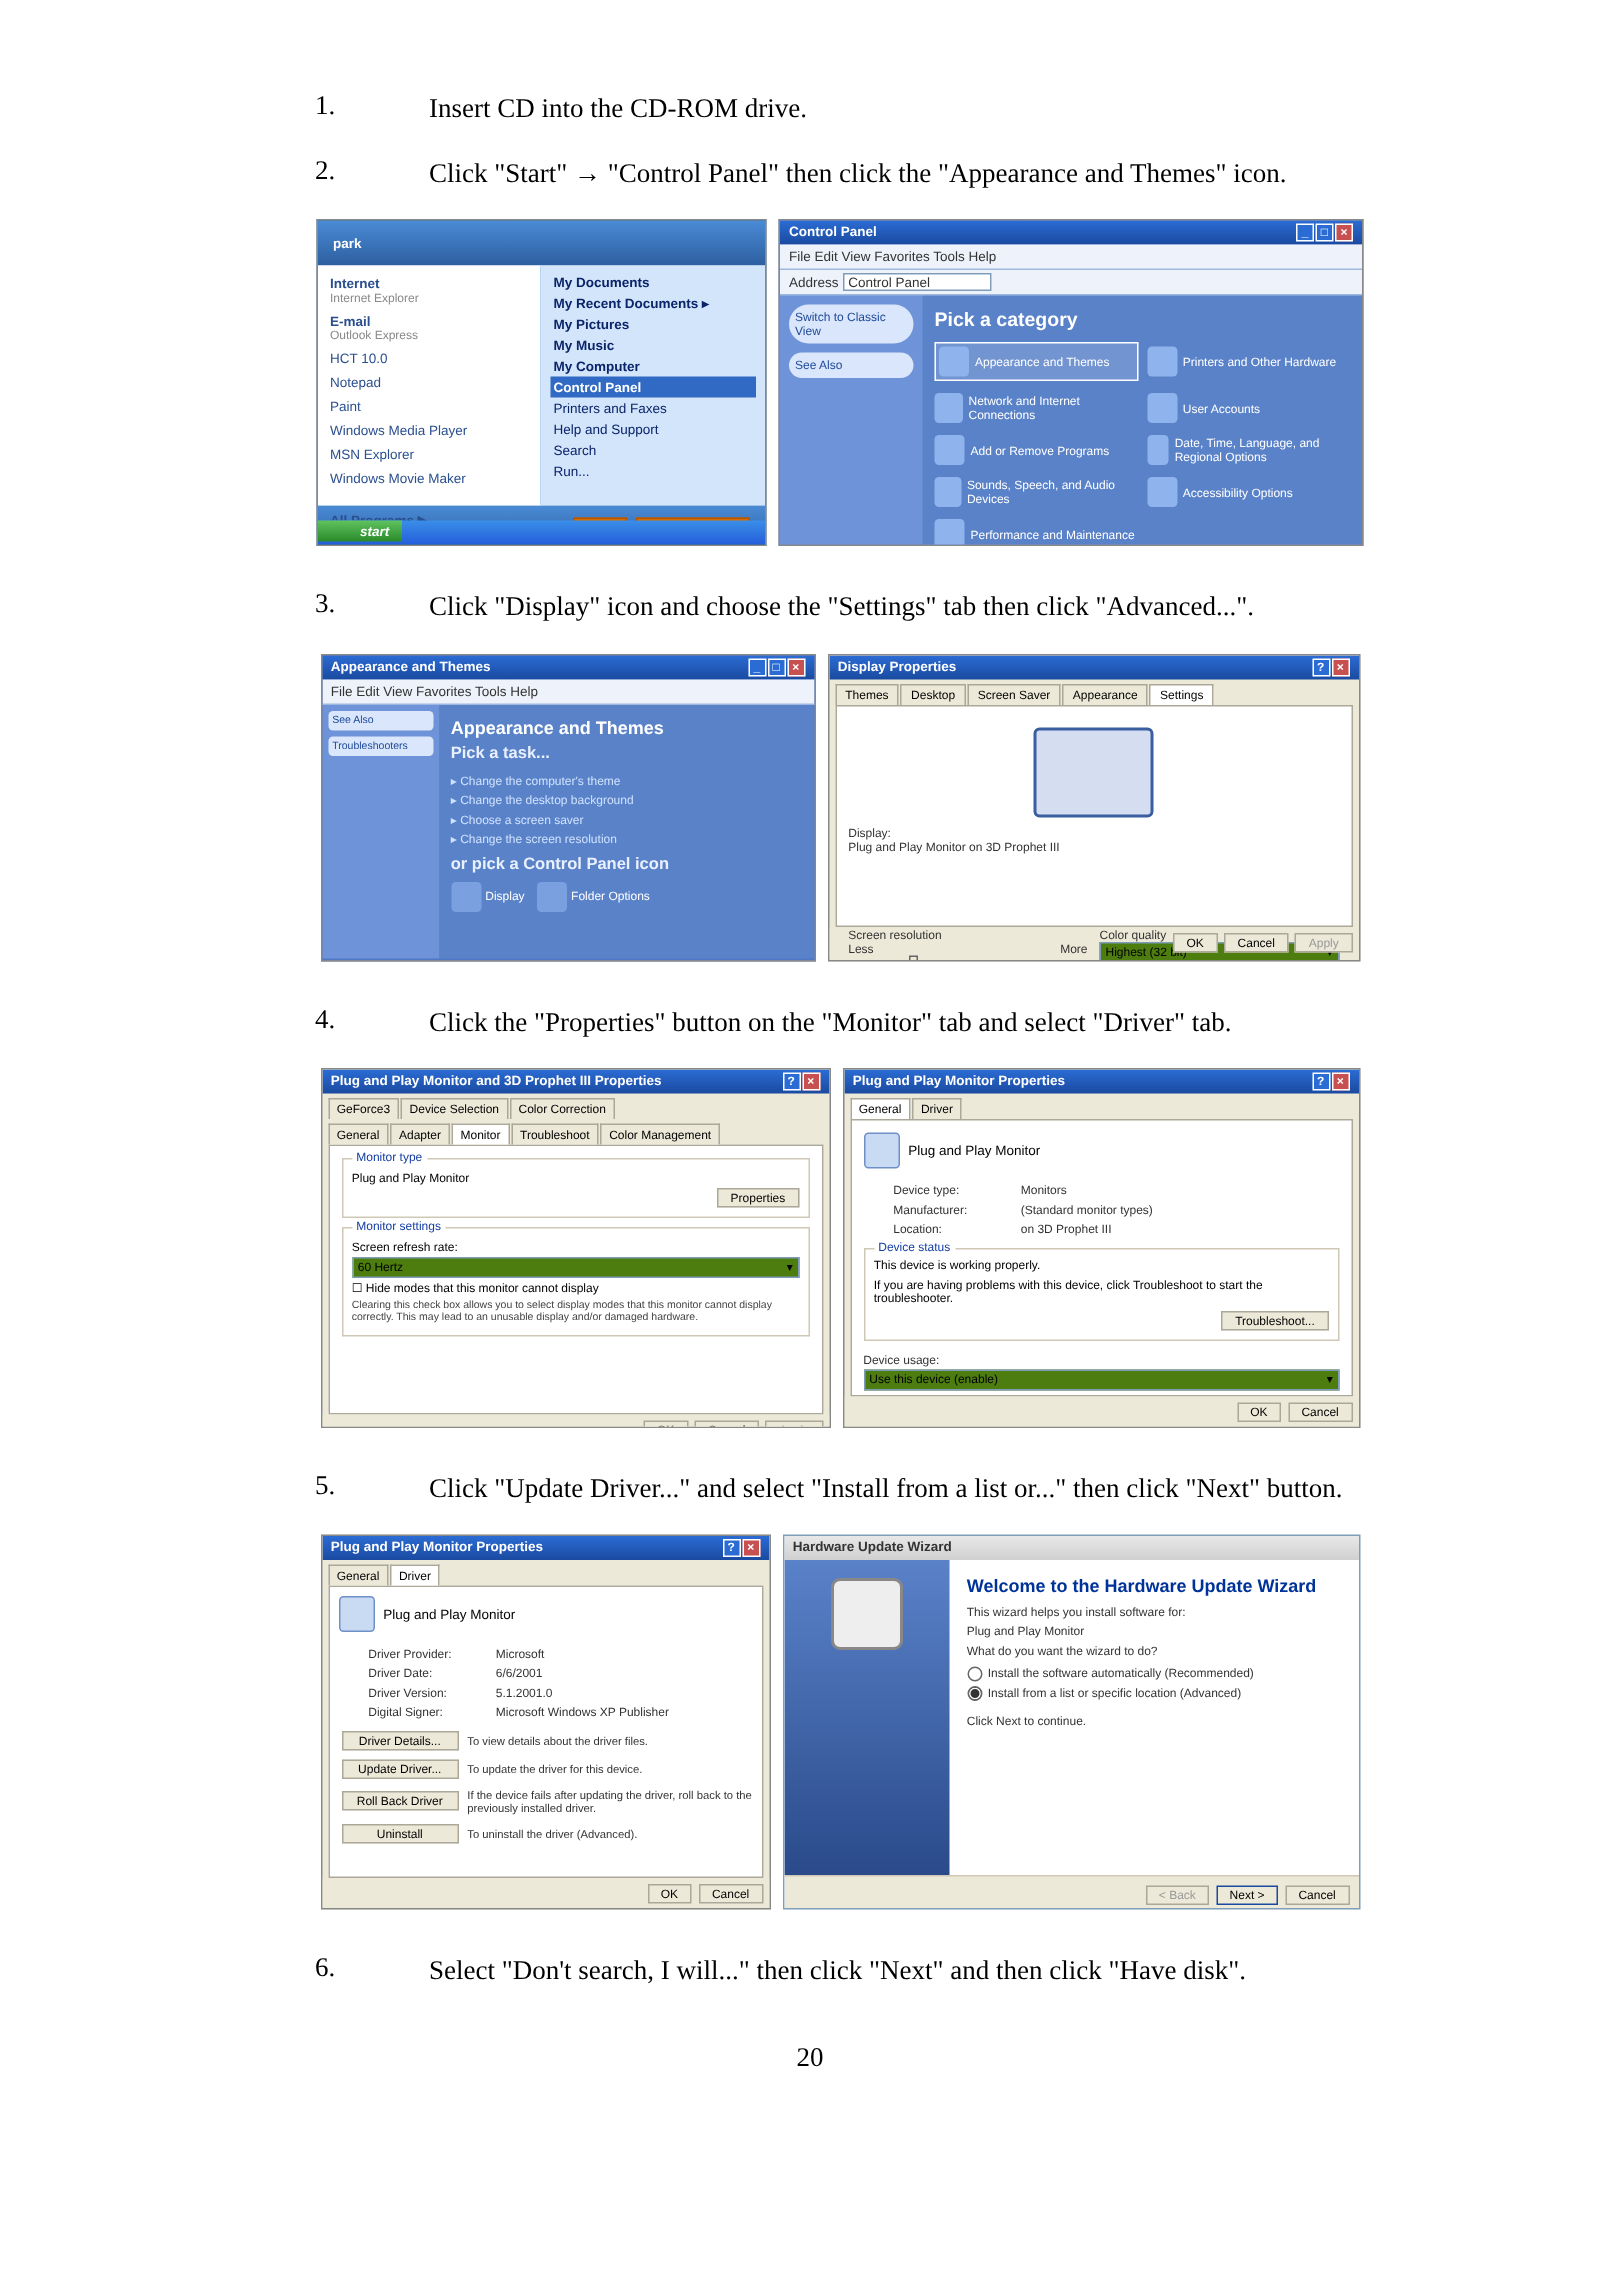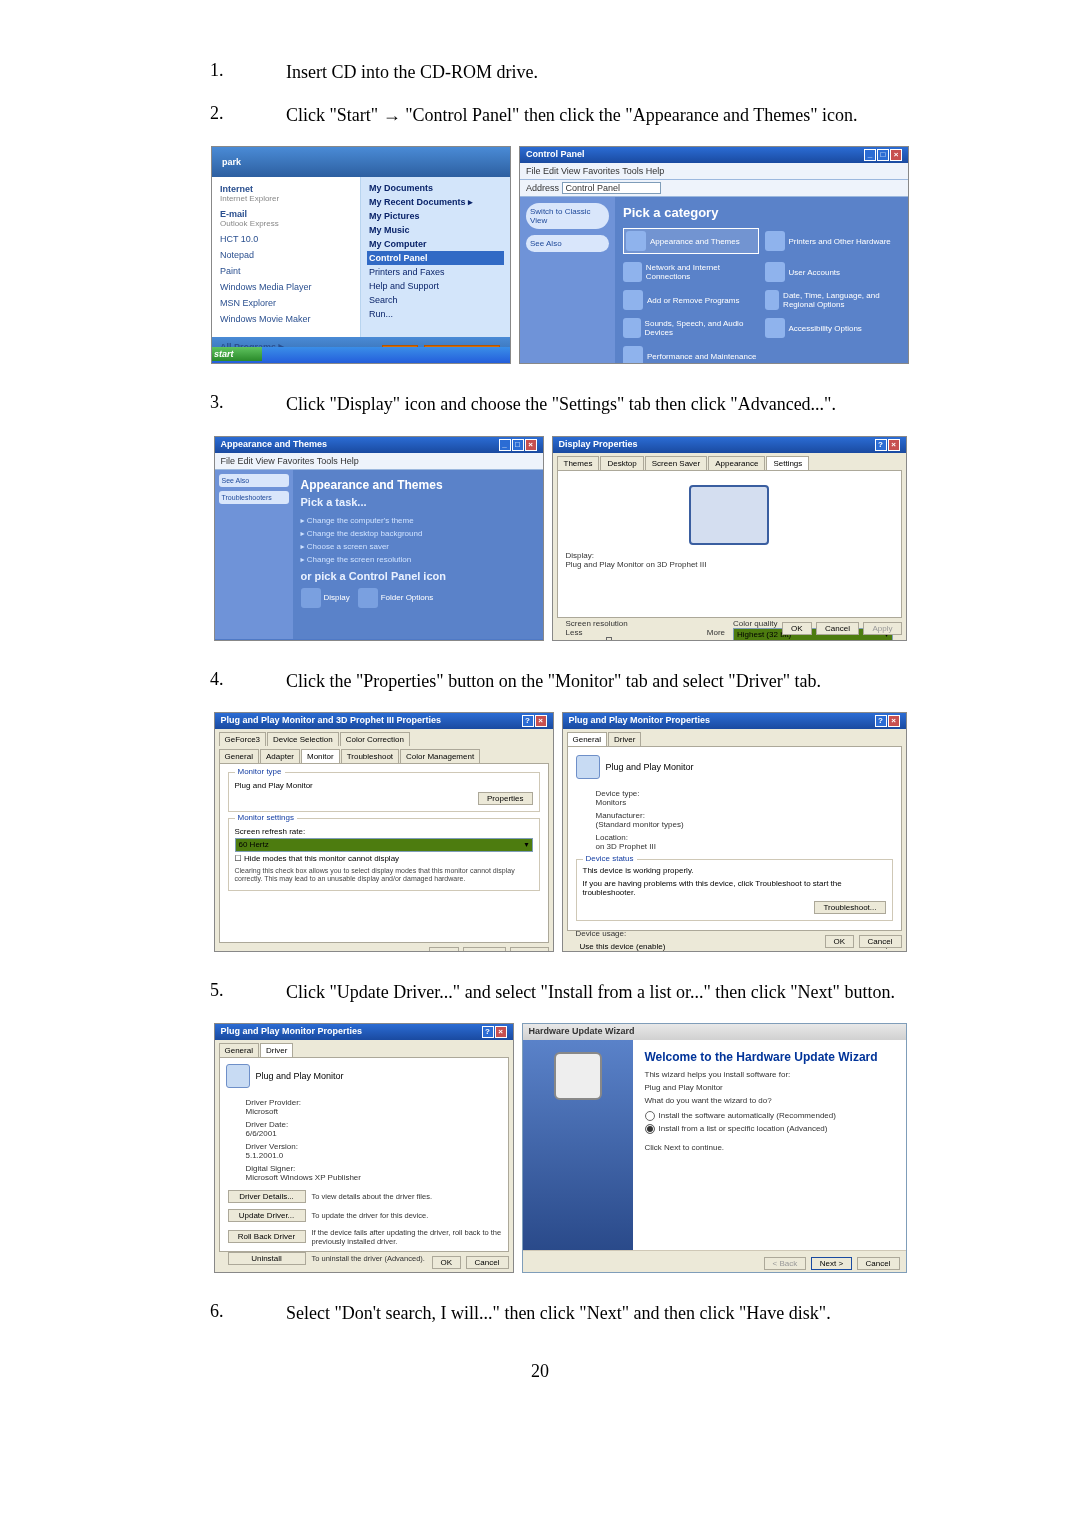--- a/index.html
+++ b/index.html
@@ -89,21 +89,21 @@
     background: #d96c00; border: 1px solid #b45500;
     padding: 1px 4px; font-size: 8px;
   }
   .start-taskbar {
     position:absolute; bottom:0; left:0; right:0; height:16px;
     background: linear-gradient(#3a8ee8,#245edb);
   }
   .start-btn {
     background: linear-gradient(#5fc35f,#2a8a2a);
     color:#fff; font-weight:bold; font-style:italic;
-    padding: 2px 2px; width:50px; font-size:9px;
+    padding: 2px 28px; width:50px; font-size:9px;
   }
 
   
   .cp-window {
     width: 390px; height: 218px;
     font-family: Tahoma, Arial, sans-serif;
     font-size: 9px;
     background: #6a8fd4;
   }
   .cp-title { background: linear-gradient(#2b6cd4,#1a4aa0); color:#fff; height:16px; padding: 2px 6px; font-weight:bold; display:flex; justify-content:space-between; }
@@ -178,21 +178,21 @@
 
   
   .pn-window{
     width:345px;height:240px;background:#ece9d8;
     font-family:Tahoma,Arial,sans-serif;font-size:9px;
   }
   .pn-tabs{display:flex;padding:3px 4px 0;}
   .pn-pane{border:1px solid #aca899;margin:0 4px;background:#fff;height:185px;padding:8px;}
   .pn-head{display:flex;align-items:center;gap:6px;margin-bottom:8px;}
   .pn-ico{width:24px;height:24px;background:#c8dbf3;border:1px solid #6e8fc8;border-radius:3px;}
-  .pn-kv{font-size:8px;padding:2px 0 2px 20px;color:#333;display:flex;flex-direction:column;}
+  .pn-kv{font-size:8px;padding:2px 0 2px 20px;color:#333;display:flex;}
   .pn-kv .k{width:85px;}
   .pn-stat{border:1px solid #cfc8b6;padding:6px;margin:6px 0;font-size:8px;position:relative;}
   .pn-stat .gt{position:absolute;top:-6px;left:6px;background:#fff;padding:0 3px;color:#1740a4;}
   .pn-btnrow{text-align:right;margin-top:4px;}
 
   
   .dr-window{
     width:300px;height:250px;background:#ece9d8;
     font-family:Tahoma,Arial,sans-serif;font-size:9px;
   }

